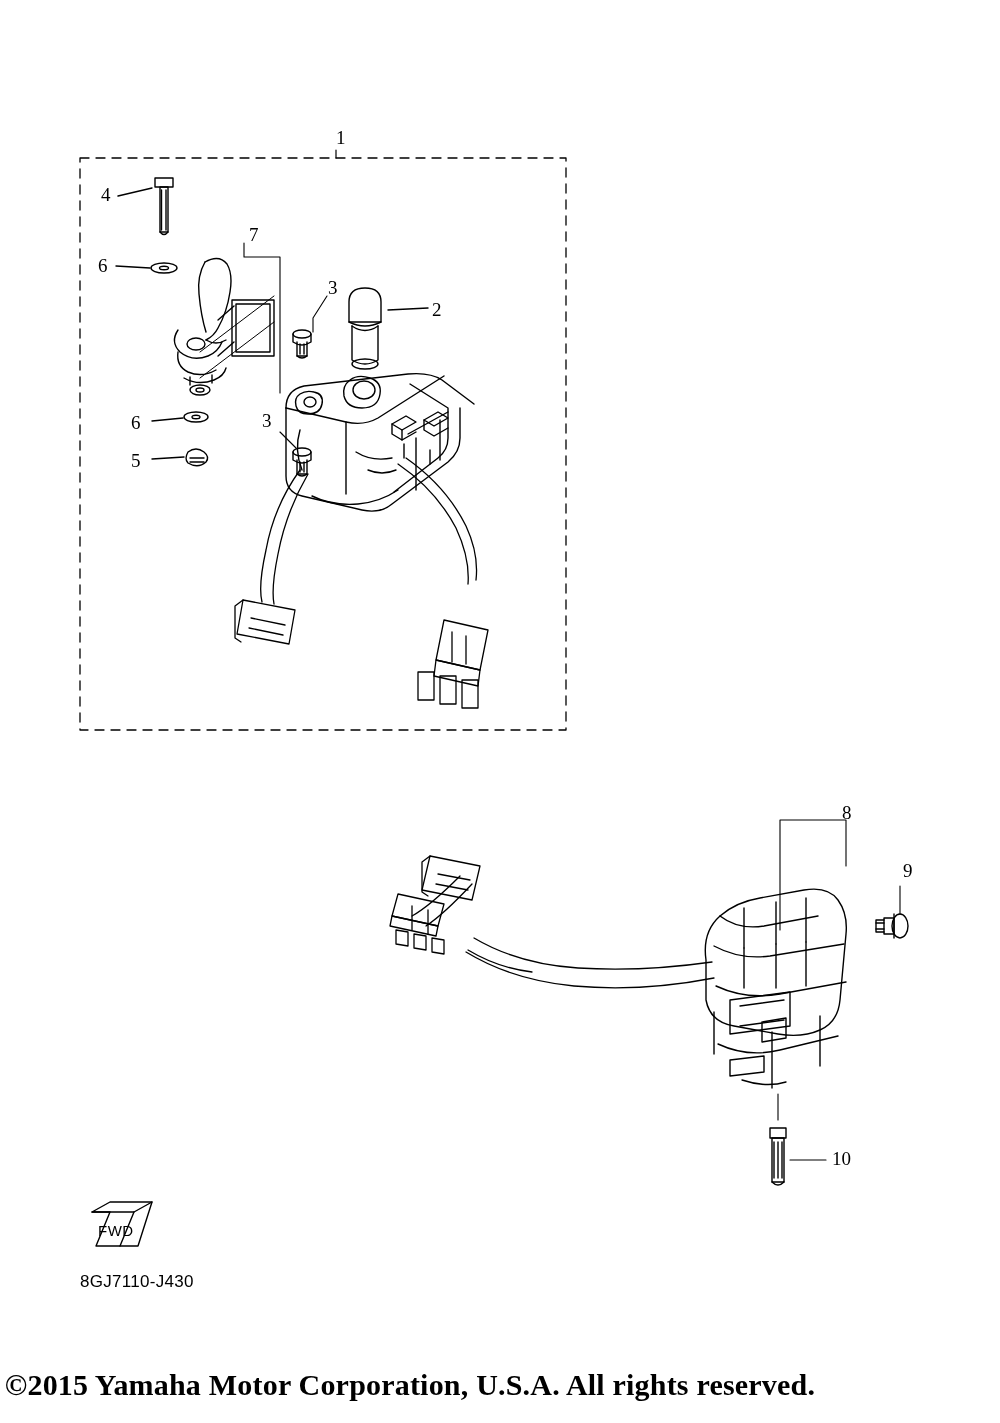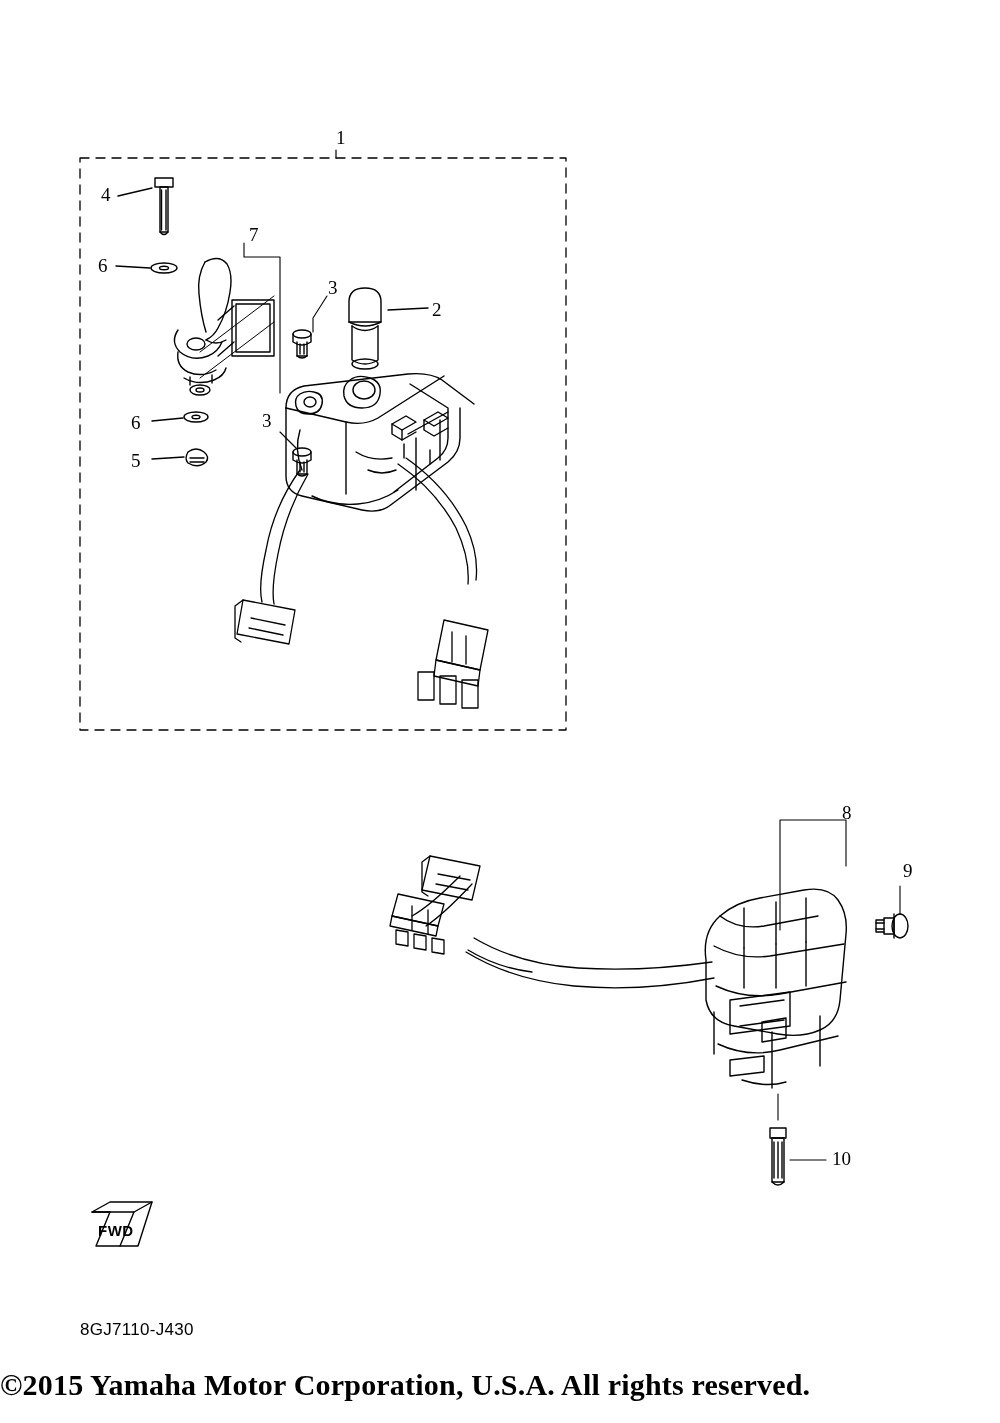--- a/index.html
+++ b/index.html
@@ -25,43 +25,44 @@
     position: absolute;
     font-family: "Liberation Serif", serif;
     font-size: 19px;
     color: #000;
     line-height: 1;
     white-space: nowrap;
   }
   .partno {
     position: absolute;
     left: 80px;
-    top: 1320px;
+    top: 1272px;
     font-family: "Liberation Sans", sans-serif;
     font-size: 17px;
     letter-spacing: 0.3px;
     white-space: nowrap;
   }
   .copyright {
     position: absolute;
     left: 0;
     top: 1368px;
     width: 820px;
+    text-align: center;
     font-family: "Liberation Serif", serif;
     font-weight: bold;
     font-size: 30px;
     letter-spacing: 0.2px;
     white-space: nowrap;
   }
   .fwd-label {
     position: absolute;
     left: 98px;
     top: 1222px;
     font-family: "Liberation Sans", sans-serif;
-    font-weight: bold;
+    font-weight: normal;
     font-size: 15px;
     letter-spacing: 0.5px;
   }
   svg { display: block; }
 </style>
 </head>
 <body>
 
 <div id="sheet">
 

